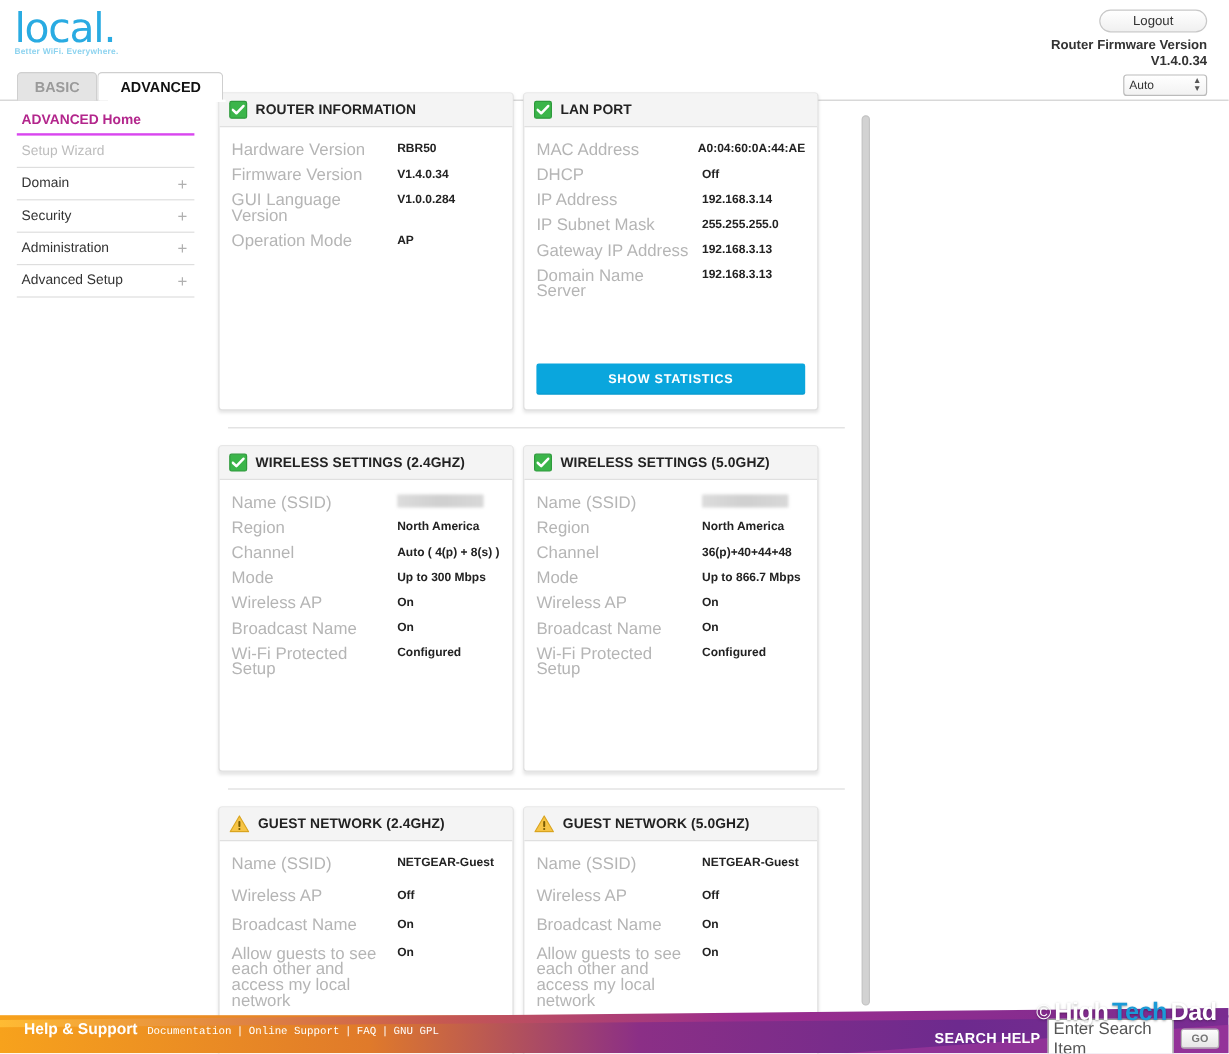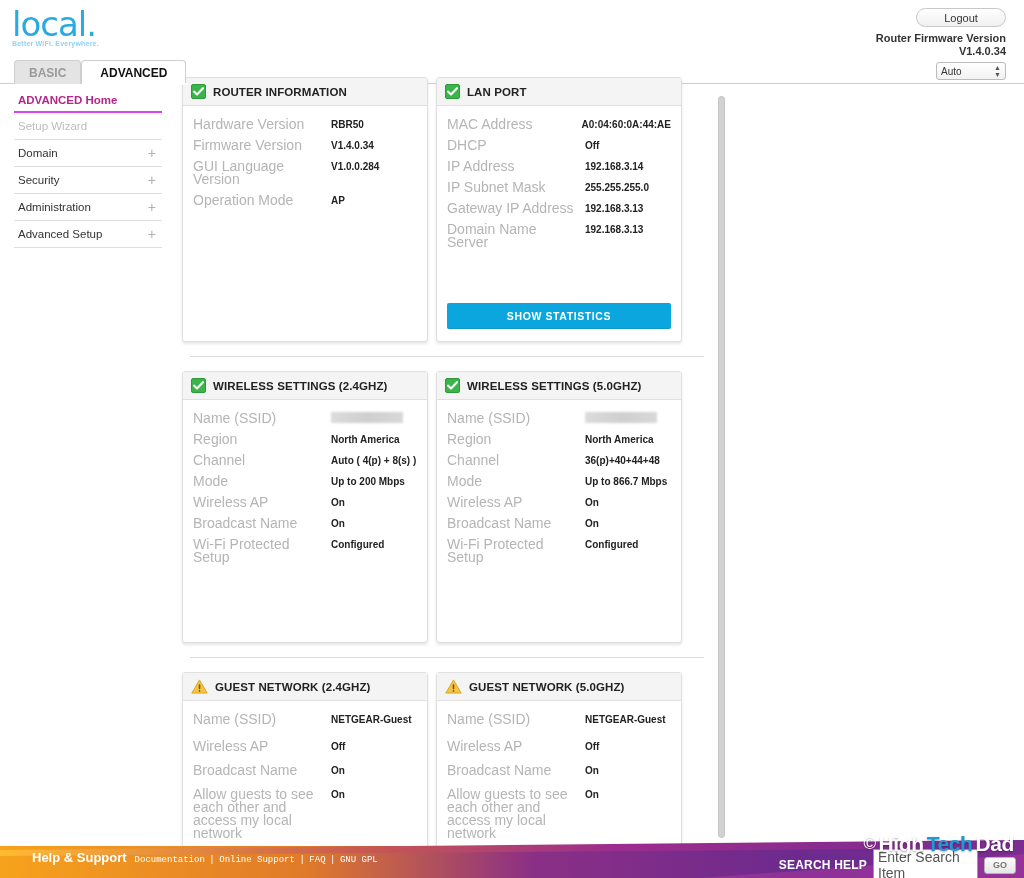--- a/index.html
+++ b/index.html
@@ -149,21 +149,21 @@
   .scrollbar .thumb {
     width: 7px; height: 742px; background: #d2d2d2; border-radius: 4px;
     border: 1px solid #c4c4c4;
   }
 
   
   .footer { position: absolute; left: 0; top: 840px; width: 1024px; height: 38px; overflow: hidden; }
   .footer-bg { position: absolute; inset: 0; }
   .footer-left {
     position: absolute; left: 20px; top: 10px;
-    display: flex; align-items: baseline; gap: 7px; margin-left: 12px;
+    display: flex; align-items: baseline; gap: 7px;
   }
   .hs-title { font-size: 13px; font-weight: bold; color: #ffffff; }
   .hs-links { font-size: 9px; color: #ffffff; }
   .hs-links span { padding: 0 1px; font-family: Liberation Mono, monospace; }
   .footer-right {
     position: absolute; right: 8px; top: 9px;
     display: flex; align-items: center; gap: 6px;
   }
   .search-help-lbl { font-size: 12px; font-weight: bold; color: #ffffff; letter-spacing: .2px; }
   .search-box {
@@ -342,21 +342,21 @@
           <div class="row">
             <span class="k">Region</span>
             <span class="v">North America</span>
           </div>
           <div class="row">
             <span class="k">Channel</span>
             <span class="v">Auto ( 4(p) + 8(s) )</span>
           </div>
           <div class="row">
             <span class="k">Mode</span>
-            <span class="v">Up to 200 Mbps</span>
+            <span class="v">Up to 300 Mbps</span>
           </div>
           <div class="row">
             <span class="k">Wireless AP</span>
             <span class="v">On</span>
           </div>
           <div class="row">
             <span class="k">Broadcast Name</span>
             <span class="v">On</span>
           </div>
           <div class="row">

